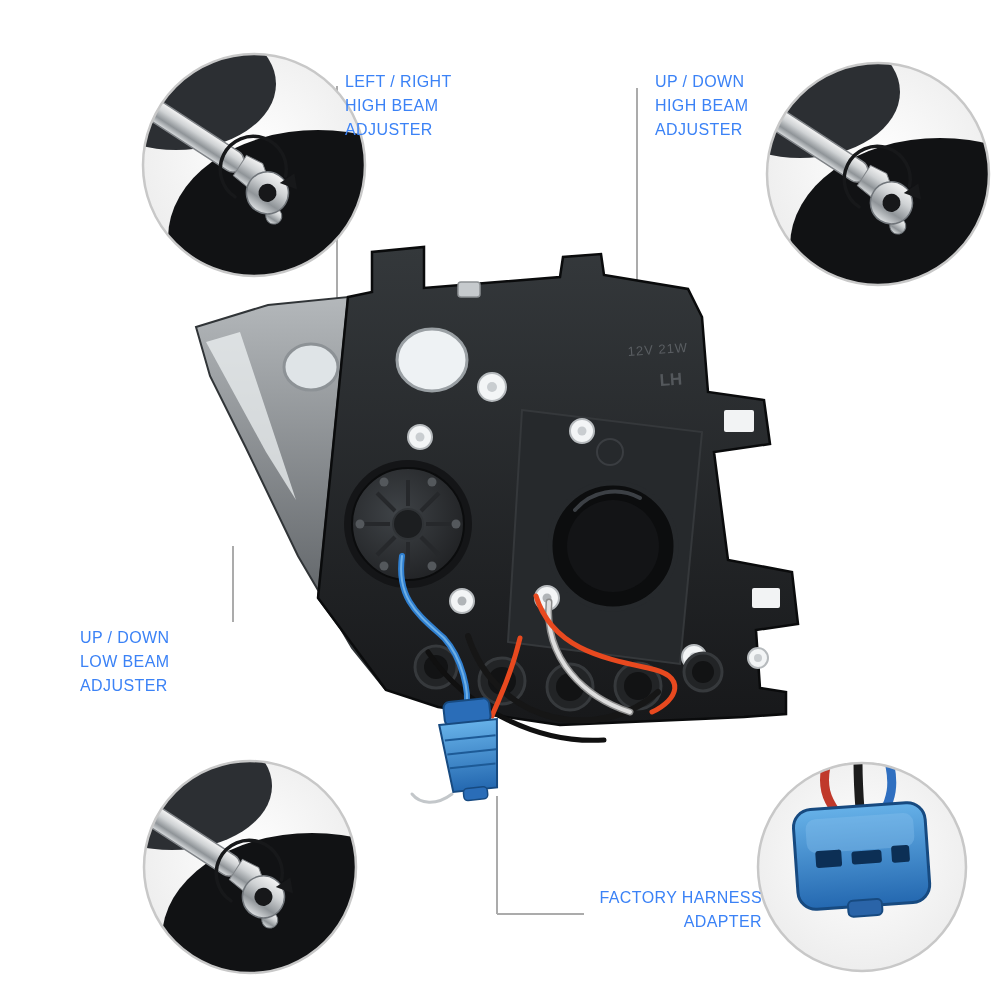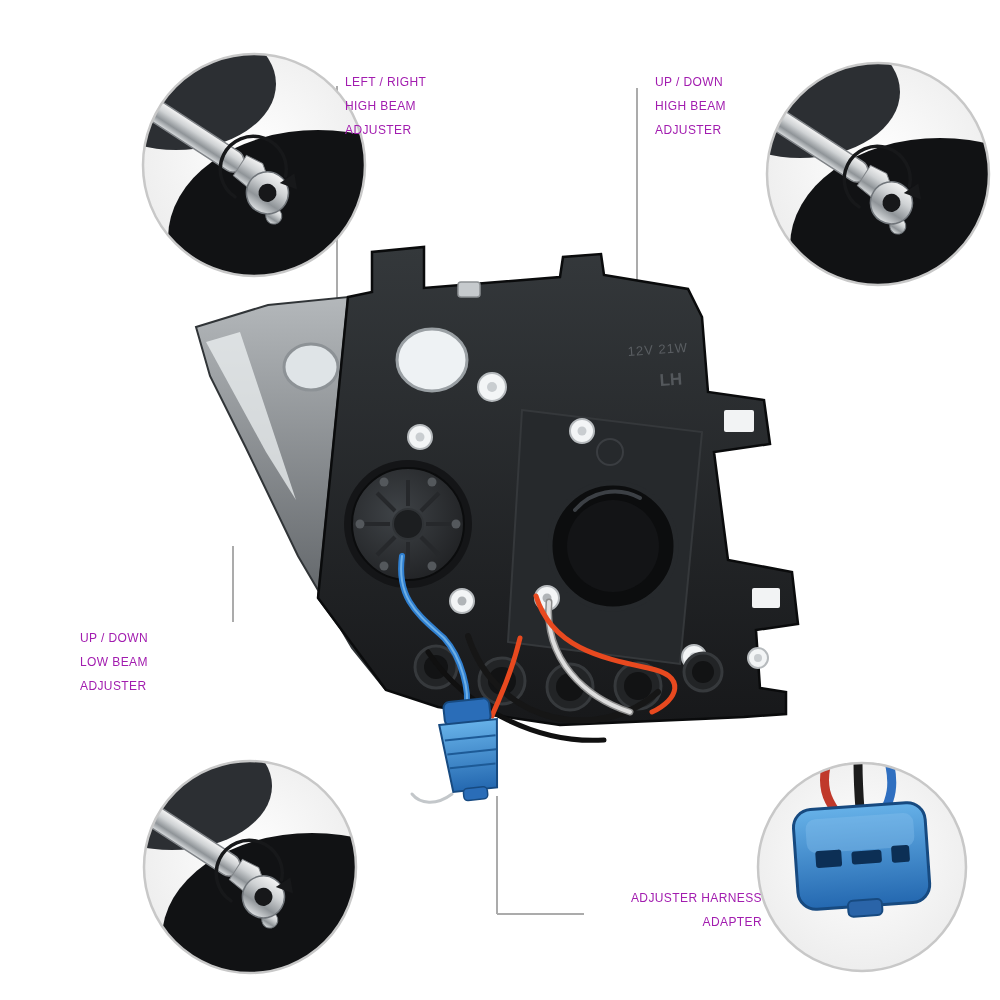--- a/index.html
+++ b/index.html
@@ -2,22 +2,22 @@
 <html><head>
 <meta charset="utf-8">
 <style>
   html,body{margin:0;padding:0;background:#ffffff;}
   .canvas{
     position:relative;width:1000px;height:1000px;background:#ffffff;
     font-family:"Liberation Sans", sans-serif;overflow:hidden;
   }
   .art{position:absolute;left:0;top:0;}
   .callout-label{
-    position:absolute;white-space:pre-line;color:#a21caf;
-    font-size:12px;line-height:24px;letter-spacing:0.4px;
+    position:absolute;white-space:pre-line;color:#3b82f6;
+    font-size:16px;line-height:24px;letter-spacing:0.4px;
   }
   #lbl-tl{left:345px;top:70px;}
   #lbl-tr{left:655px;top:70px;}
   #lbl-bl{left:80px;top:626px;}
   #lbl-br{left:520px;top:886px;width:242px;text-align:right;}
 </style>
 </head>
 <body>
 
 <div class="canvas">
@@ -275,16 +275,16 @@
 ADJUSTER</div>
 
   <div class="callout-label" id="lbl-tr">UP / DOWN
 HIGH BEAM
 ADJUSTER</div>
 
   <div class="callout-label" id="lbl-bl">UP / DOWN
 LOW BEAM
 ADJUSTER</div>
 
-  <div class="callout-label" id="lbl-br">ADJUSTER HARNESS
+  <div class="callout-label" id="lbl-br">FACTORY HARNESS
 ADAPTER</div>
 
 </div>
 
 </body></html>

